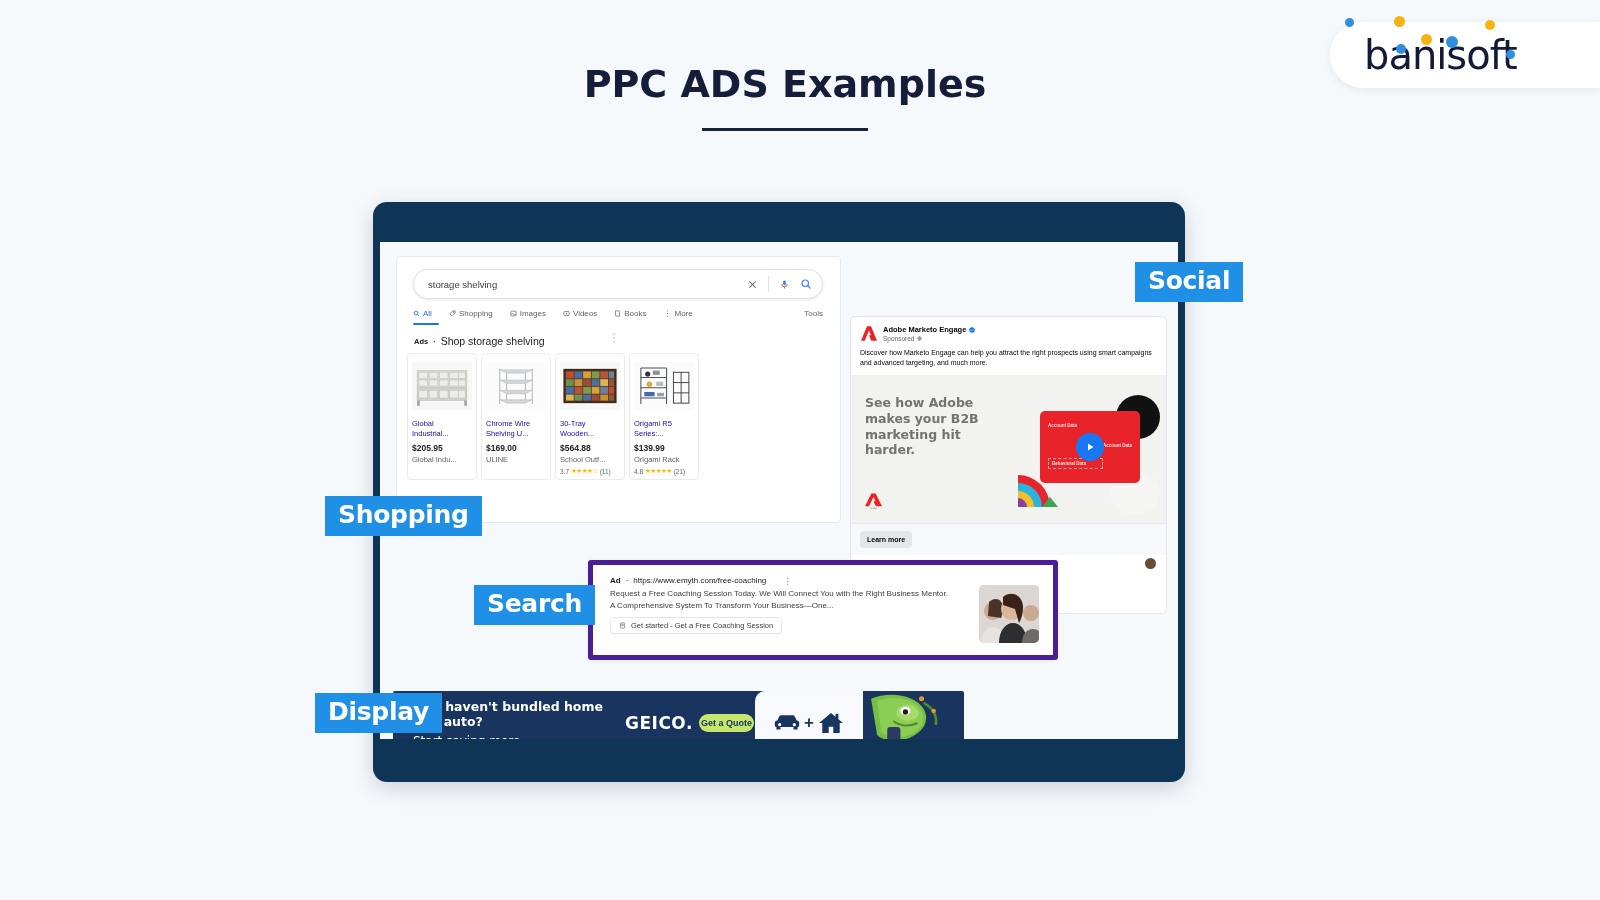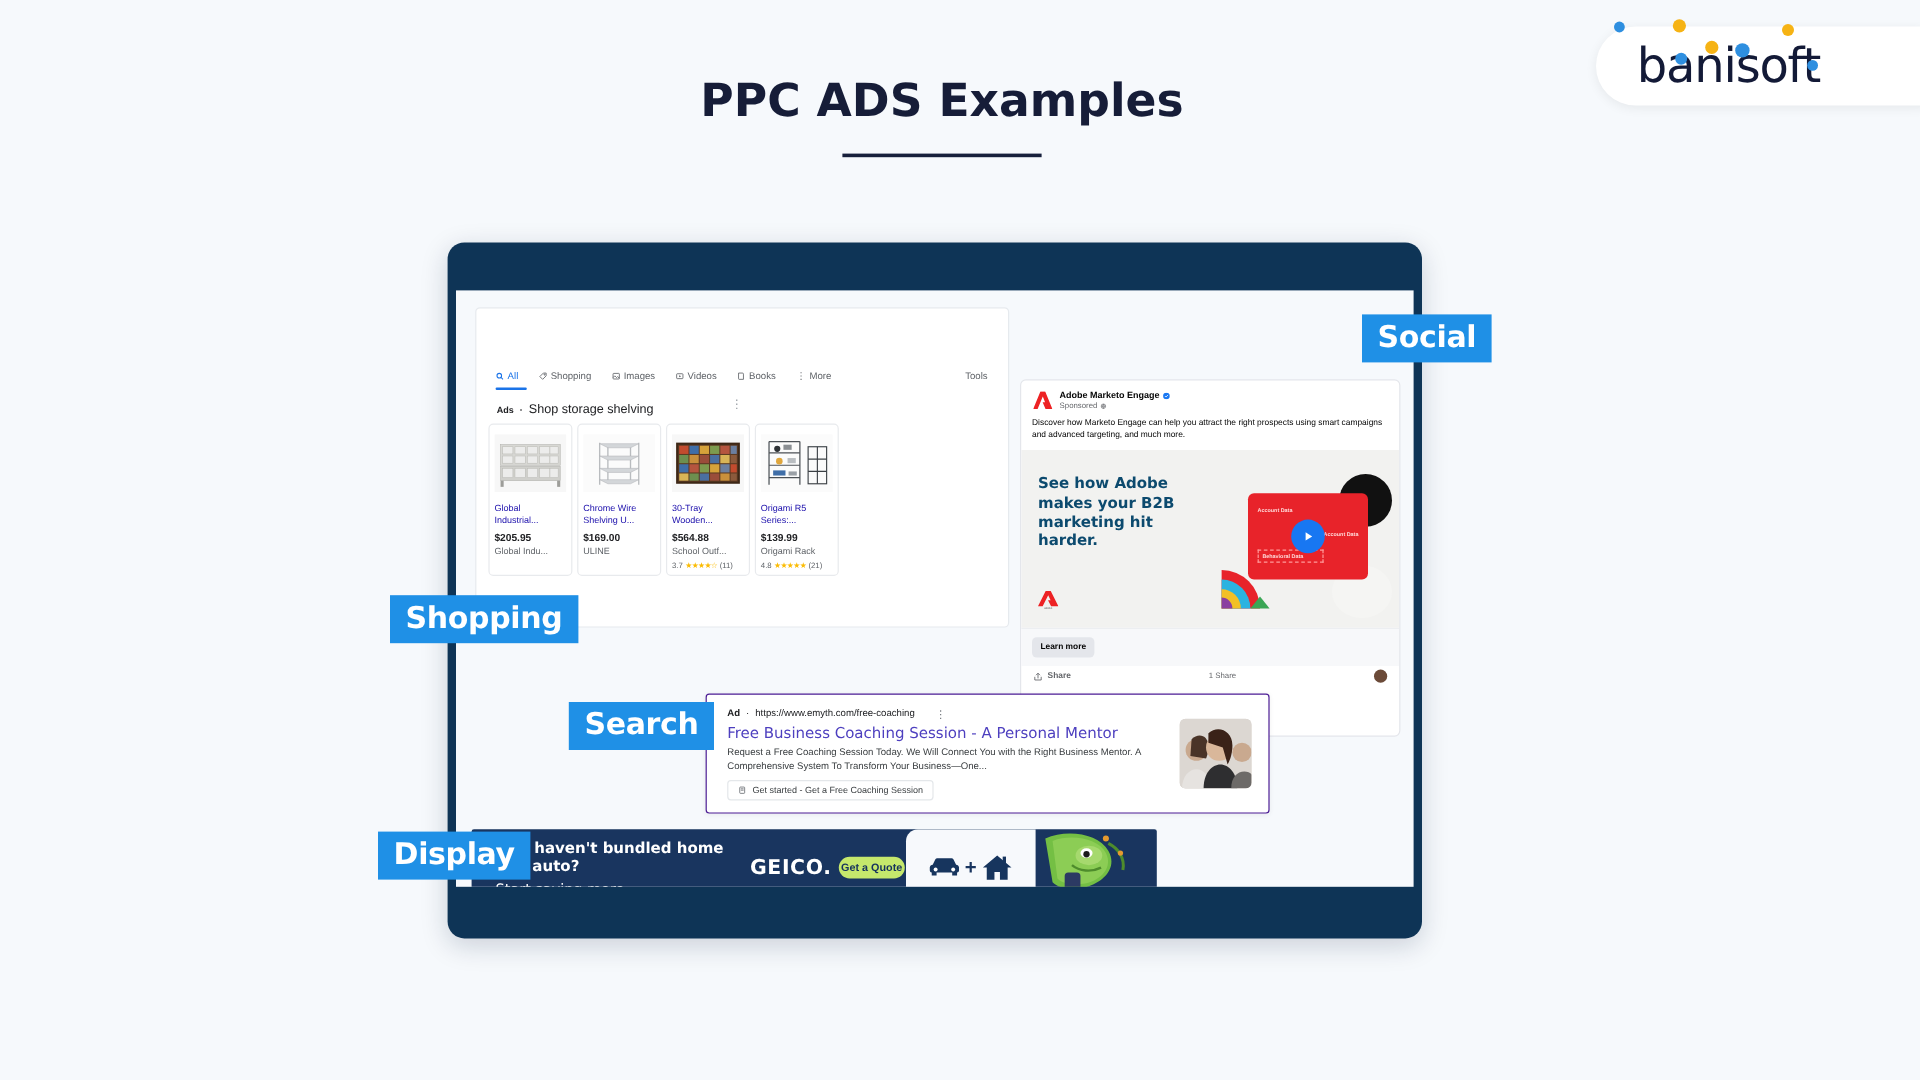--- a/index.html
+++ b/index.html
@@ -106,21 +106,21 @@
     background: #ffffff;
     border: 1px solid #e4e6eb; border-radius: 5px;
     overflow: hidden;
   }
   .fb-head { display: flex; gap: 6px; padding: 8px 9px 4px 9px; align-items: flex-end; }
   .adobe-logo { width: 17px; height: 17px; flex: none; display: flex; align-items: center; justify-content: center; }
   .fb-name { font-size: 7.5px; font-weight: bold; color: #050505; display: flex; align-items: center; gap: 3px; }
   .fb-sponsored { font-size: 6.5px; color: #65676b; margin-top: 1px; display: flex; align-items: center; gap: 3px; }
   .fb-body { padding: 2px 9px 7px 9px; font-size: 7px; color: #050505; line-height: 1.45; }
   .creative { position: relative; height: 148px; background: #f2f2f0; overflow: hidden; }
-  .creative-head { position: absolute; left: 14px; top: 20px; width: 150px; font-size: 12.5px; font-weight: bold; color: #0c4a6e; line-height: 1.25; font-family: "DejaVu Sans", sans-serif; }
+  .creative-head { position: absolute; left: 14px; top: 20px; width: 150px; font-size: 12.5px; font-weight: bold; color: #737373; line-height: 1.25; font-family: "DejaVu Sans", sans-serif; }
   .adobe-mark { position: absolute; left: 14px; bottom: 10px; }
   .vidcard { position: absolute; right: 26px; top: 36px; width: 100px; height: 72px; background: #e8232a; border-radius: 5px; }
   .vid-t1 { position: absolute; left: 8px; top: 12px; font-size: 4.5px; color: #ffd9d9; font-weight: bold; }
   .vid-t2 { position: absolute; right: 8px; top: 32px; font-size: 4.5px; color: #ffd9d9; font-weight: bold; }
   .vid-t3 { position: absolute; left: 8px; bottom: 14px; font-size: 4.5px; color: #ffd9d9; font-weight: bold; border: 1px dashed #ff9a9a; padding: 2px 16px 2px 3px; }
   .playbtn { position: absolute; left: 50%; top: 50%; transform: translate(-50%,-50%); width: 28px; height: 28px; border-radius: 50%; background: #1877f2; display: flex; align-items: center; justify-content: center; }
   .blob-dark { position: absolute; right: 6px; top: 20px; width: 44px; height: 44px; background: #111; border-radius: 50%; }
   .fan { position: absolute; right: 106px; bottom: 14px; width: 46px; height: 40px; }
   .dotcircle { position: absolute; right: 6px; bottom: 8px; width: 50px; height: 44px; background: #f5f5f3; border-radius: 50%; }
   .fb-foot { display: flex; align-items: center; padding: 7px 9px; background: #f7f8fa; border-top: 1px solid #e9ebef; }
@@ -129,23 +129,23 @@
   .fb-headline { font-size: 8px; font-weight: bold; color: #050505; margin-top: 2px; }
   .fb-sub { font-size: 6.5px; color: #65676b; margin-top: 1px; white-space: nowrap; overflow: hidden; text-overflow: ellipsis; }
   .learn-btn { font-size: 7px; background: #e4e6eb; color: #050505; font-weight: bold; border: none; border-radius: 4px; padding: 5px 7px; white-space: nowrap; }
   .fb-share-row { display: flex; align-items: center; justify-content: space-between; padding: 3px 10px 6px; }
   .fb-shares { font-size: 6.5px; color: #65676b; }
   .fb-sharebtn { display: flex; align-items: center; gap: 4px; font-size: 7px; color: #65676b; font-weight: bold; }
   .fb-avatar { width: 11px; height: 11px; border-radius: 50%; background: #6b4a38; }
 
   
   .searchad {
-    position: absolute; left: 208px; top: 336px;
+    position: absolute; left: 208px; top: 318px;
     width: 470px; height: 100px;
-    background: #fff; border: 1px solid #4c1d95; border-radius: 3px;
+    background: #fff; border: 5px solid #4c1d95; border-radius: 3px;
     box-shadow: 0 1px 4px rgba(0,0,0,.06);
   }
   .sa-url { display: flex; align-items: center; gap: 5px; padding: 11px 0 0 17px; }
   .sa-ad { font-size: 8px; font-weight: bold; color: #202124; }
   .sa-link { font-size: 8px; color: #202124; }
   .sa-dots { color: #70757a; font-size: 9px; line-height: 8px; margin-left: 12px; }
   .sa-title { font-size: 12.5px; color: #4d3fbf; padding: 4px 0 0 17px; font-family: "DejaVu Sans", sans-serif; }
   .sa-desc { font-size: 8px; color: #3c4043; line-height: 1.5; padding: 3px 100px 0 17px; }
   .sa-site { margin: 5px 0 0 17px; border: 1px solid #e4e7ea; border-radius: 3px; display: inline-flex; align-items: center; gap: 5px; padding: 3px 8px; font-size: 7.5px; color: #3c4043; }
   .sa-thumb { position: absolute; right: 14px; top: 20px; width: 60px; height: 58px; border-radius: 5px; overflow: hidden; background: #d8d2cd; }
@@ -191,20 +191,43 @@
 </div>
 
 <div class="page-title">PPC ADS Examples</div>
 <div class="title-rule"></div>
 
 <div class="monitor">
 <div class="screen">
 
   <div class="serp">
 
+    <div class="searchbar">
+      <span class="search-q">storage shelving</span>
+      <span class="sb-icon">
+        <svg width="11" height="11" viewBox="0 0 24 24" fill="none" stroke="#70757a" stroke-width="2.4">
+              <line x1="5" y1="5" x2="19" y2="19"></line>
+              <line x1="19" y1="5" x2="5" y2="19"></line>
+            </svg>
+      </span>
+      <span class="sb-div"></span>
+      <span class="sb-icon">
+        <svg width="11" height="11" viewBox="0 0 24 24">
+              <rect x="9" y="3" width="6" height="11" rx="3" fill="#4285f4"></rect>
+              <path d="M6 11a6 6 0 0 0 12 0" stroke="#ea4335" stroke-width="2" fill="none"></path>
+              <line x1="12" y1="17" x2="12" y2="21" stroke="#34a853" stroke-width="2"></line>
+            </svg>
+      </span>
+      <span class="sb-icon">
+        <svg width="12" height="12" viewBox="0 0 24 24" fill="none" stroke="#4285f4" stroke-width="2.4">
+              <circle cx="10.5" cy="10.5" r="6.5"></circle>
+              <line x1="15.5" y1="15.5" x2="21" y2="21"></line>
+            </svg>
+      </span>
+    </div>
 
     <div class="nav">
       <span class="nav-item active">
         <svg width="7" height="7" viewBox="0 0 24 24" fill="none" stroke="#1a73e8" stroke-width="3">
               <circle cx="10.5" cy="10.5" r="6.5"></circle>
               <line x1="15.5" y1="15.5" x2="21" y2="21"></line>
             </svg>
         <span>All</span>
       </span>
       <span class="nav-item">
@@ -451,21 +474,20 @@
     </div>
   </div>
 
   <div class="searchad">
     <div class="sa-url">
       <span class="sa-ad">Ad</span>
       <span class="sa-link">·</span>
       <span class="sa-link">https://www.emyth.com/free-coaching</span>
       <span class="sa-dots">⋮</span>
     </div>
-    <div class="sa-title">Free Business Coaching Session - A Personal Mentor</div>
     <div class="sa-desc">Request a Free Coaching Session Today. We Will Connect You with the Right Business Mentor. A Comprehensive System To Transform Your Business—One...</div>
     <div class="sa-site">
       <svg width="7" height="7" viewBox="0 0 24 24" fill="none" stroke="#5f6368" stroke-width="2.2">
             <rect x="5" y="3" width="14" height="18" rx="2"></rect>
             <line x1="8" y1="8" x2="16" y2="8"></line>
             <line x1="8" y1="12" x2="16" y2="12"></line>
           </svg>
       <span>Get started - Get a Free Coaching Session</span>
     </div>
     <div class="sa-thumb">

